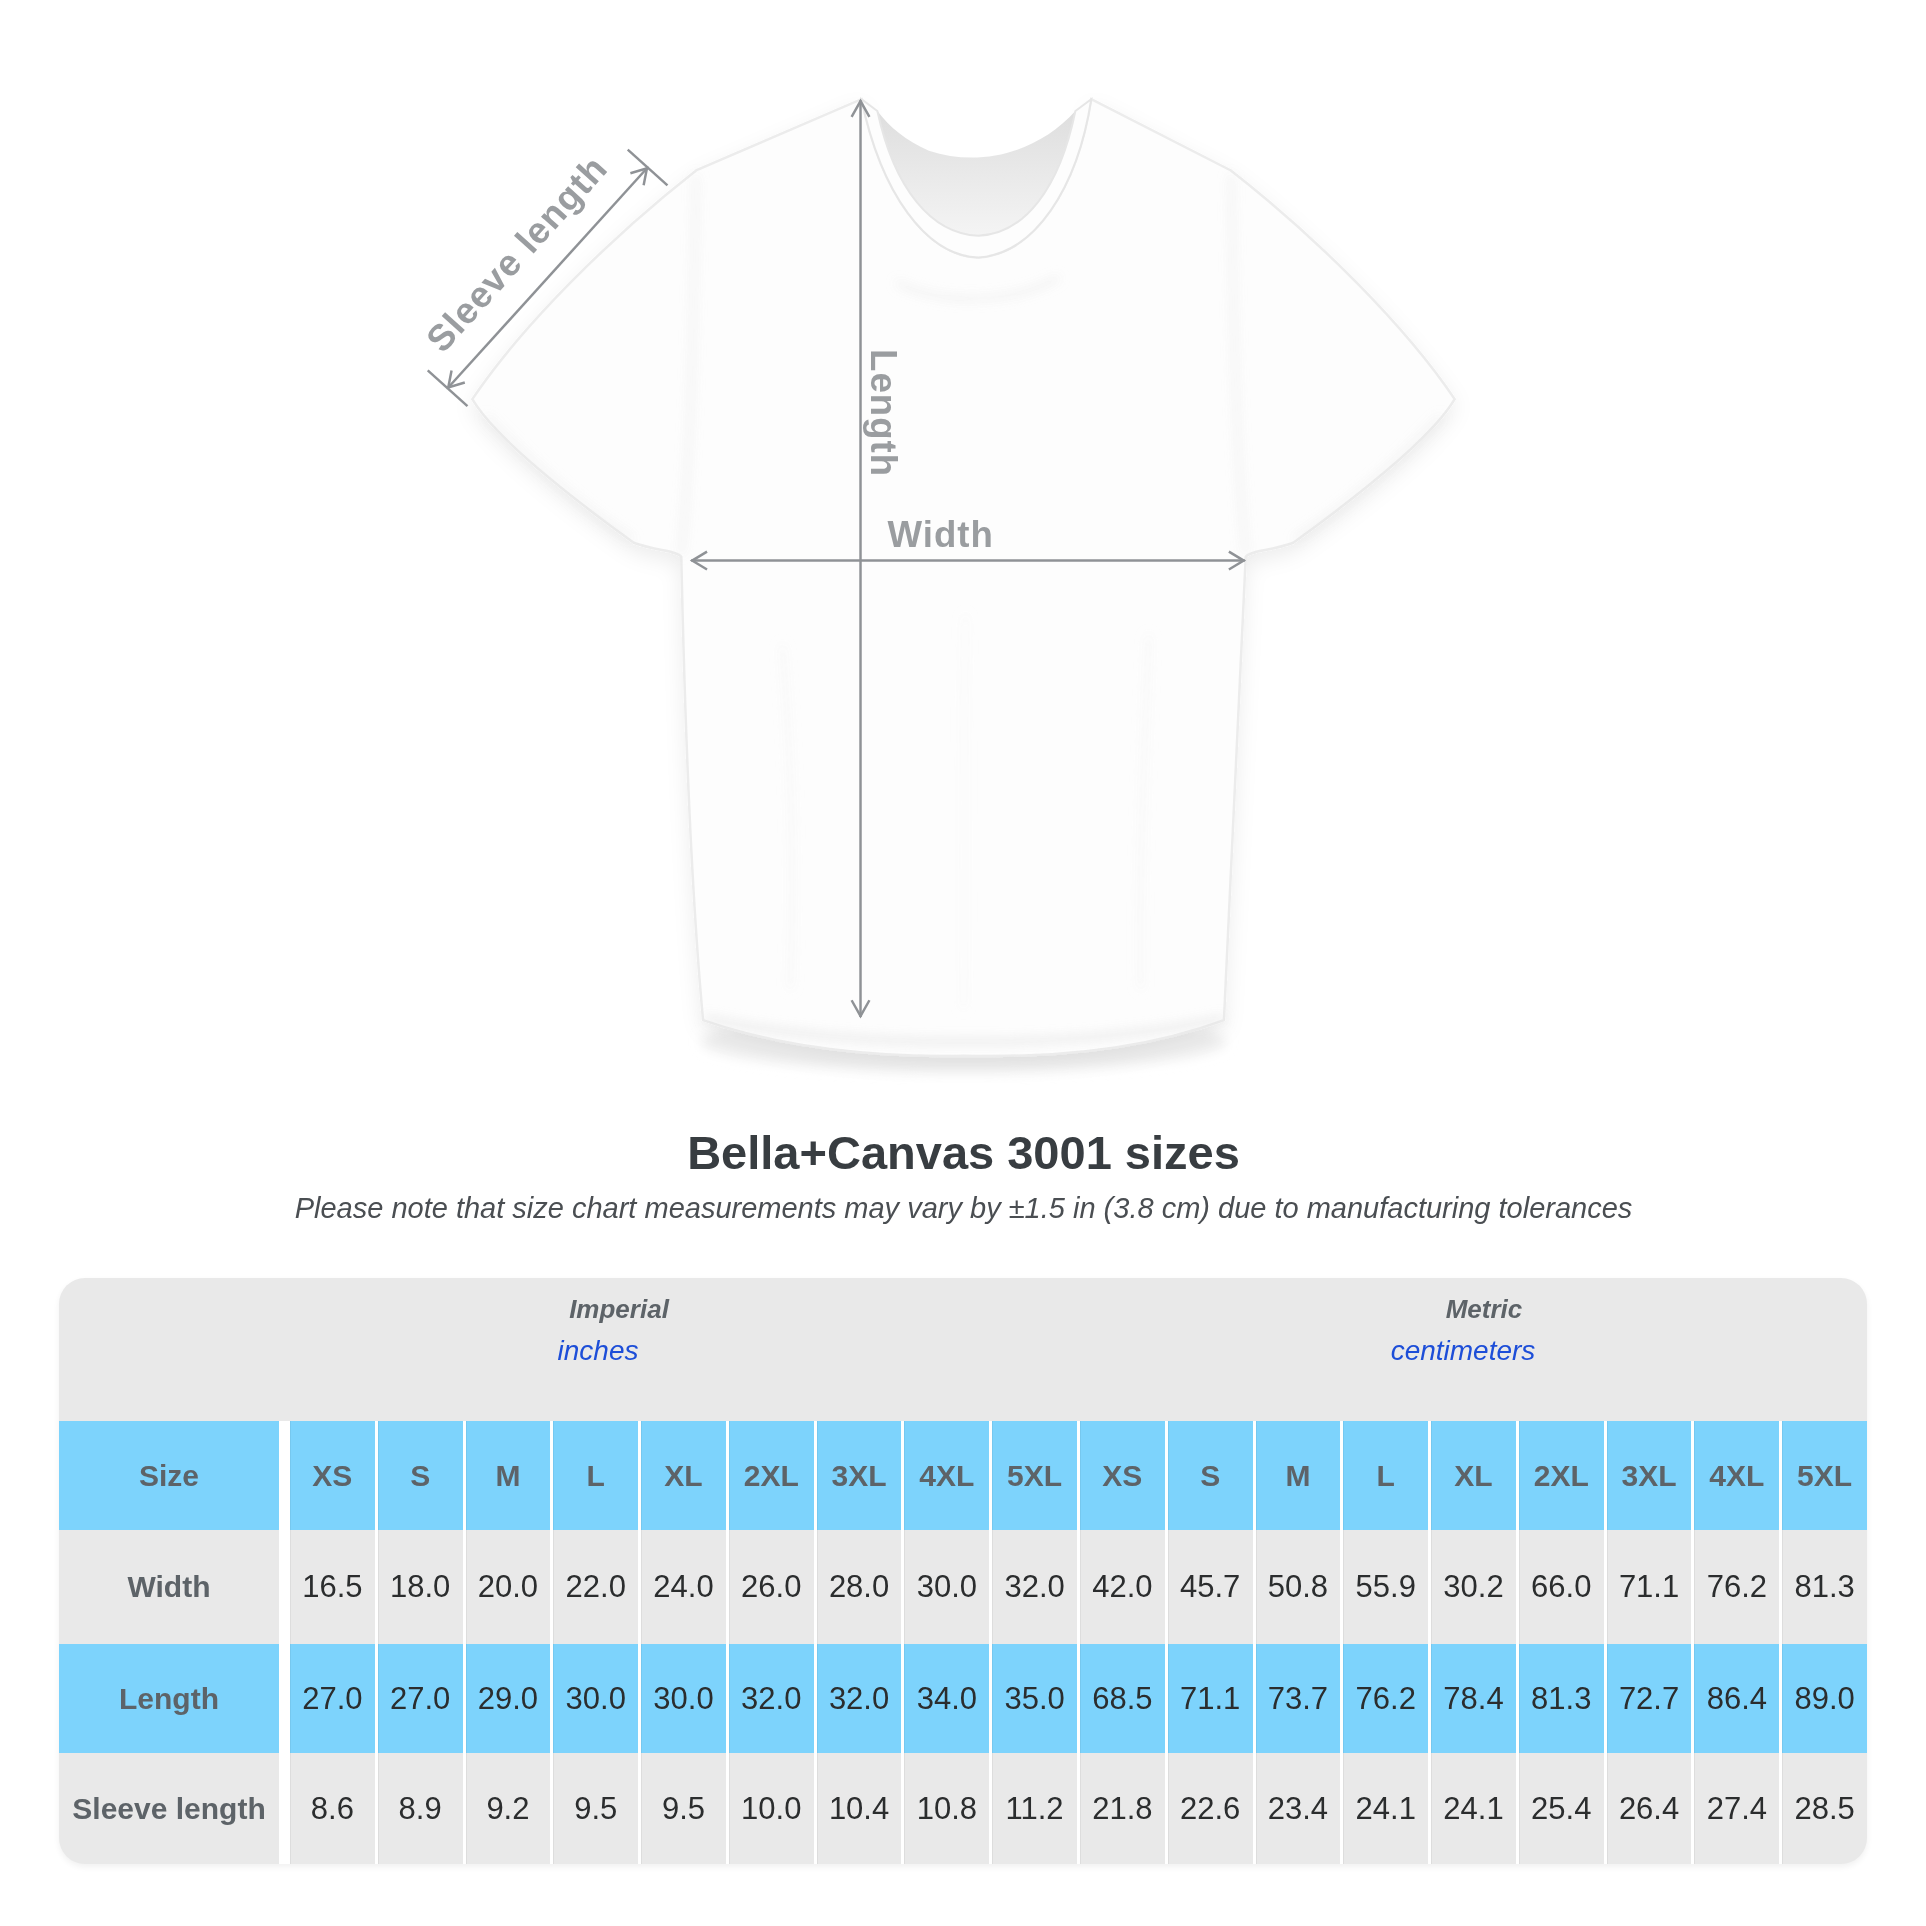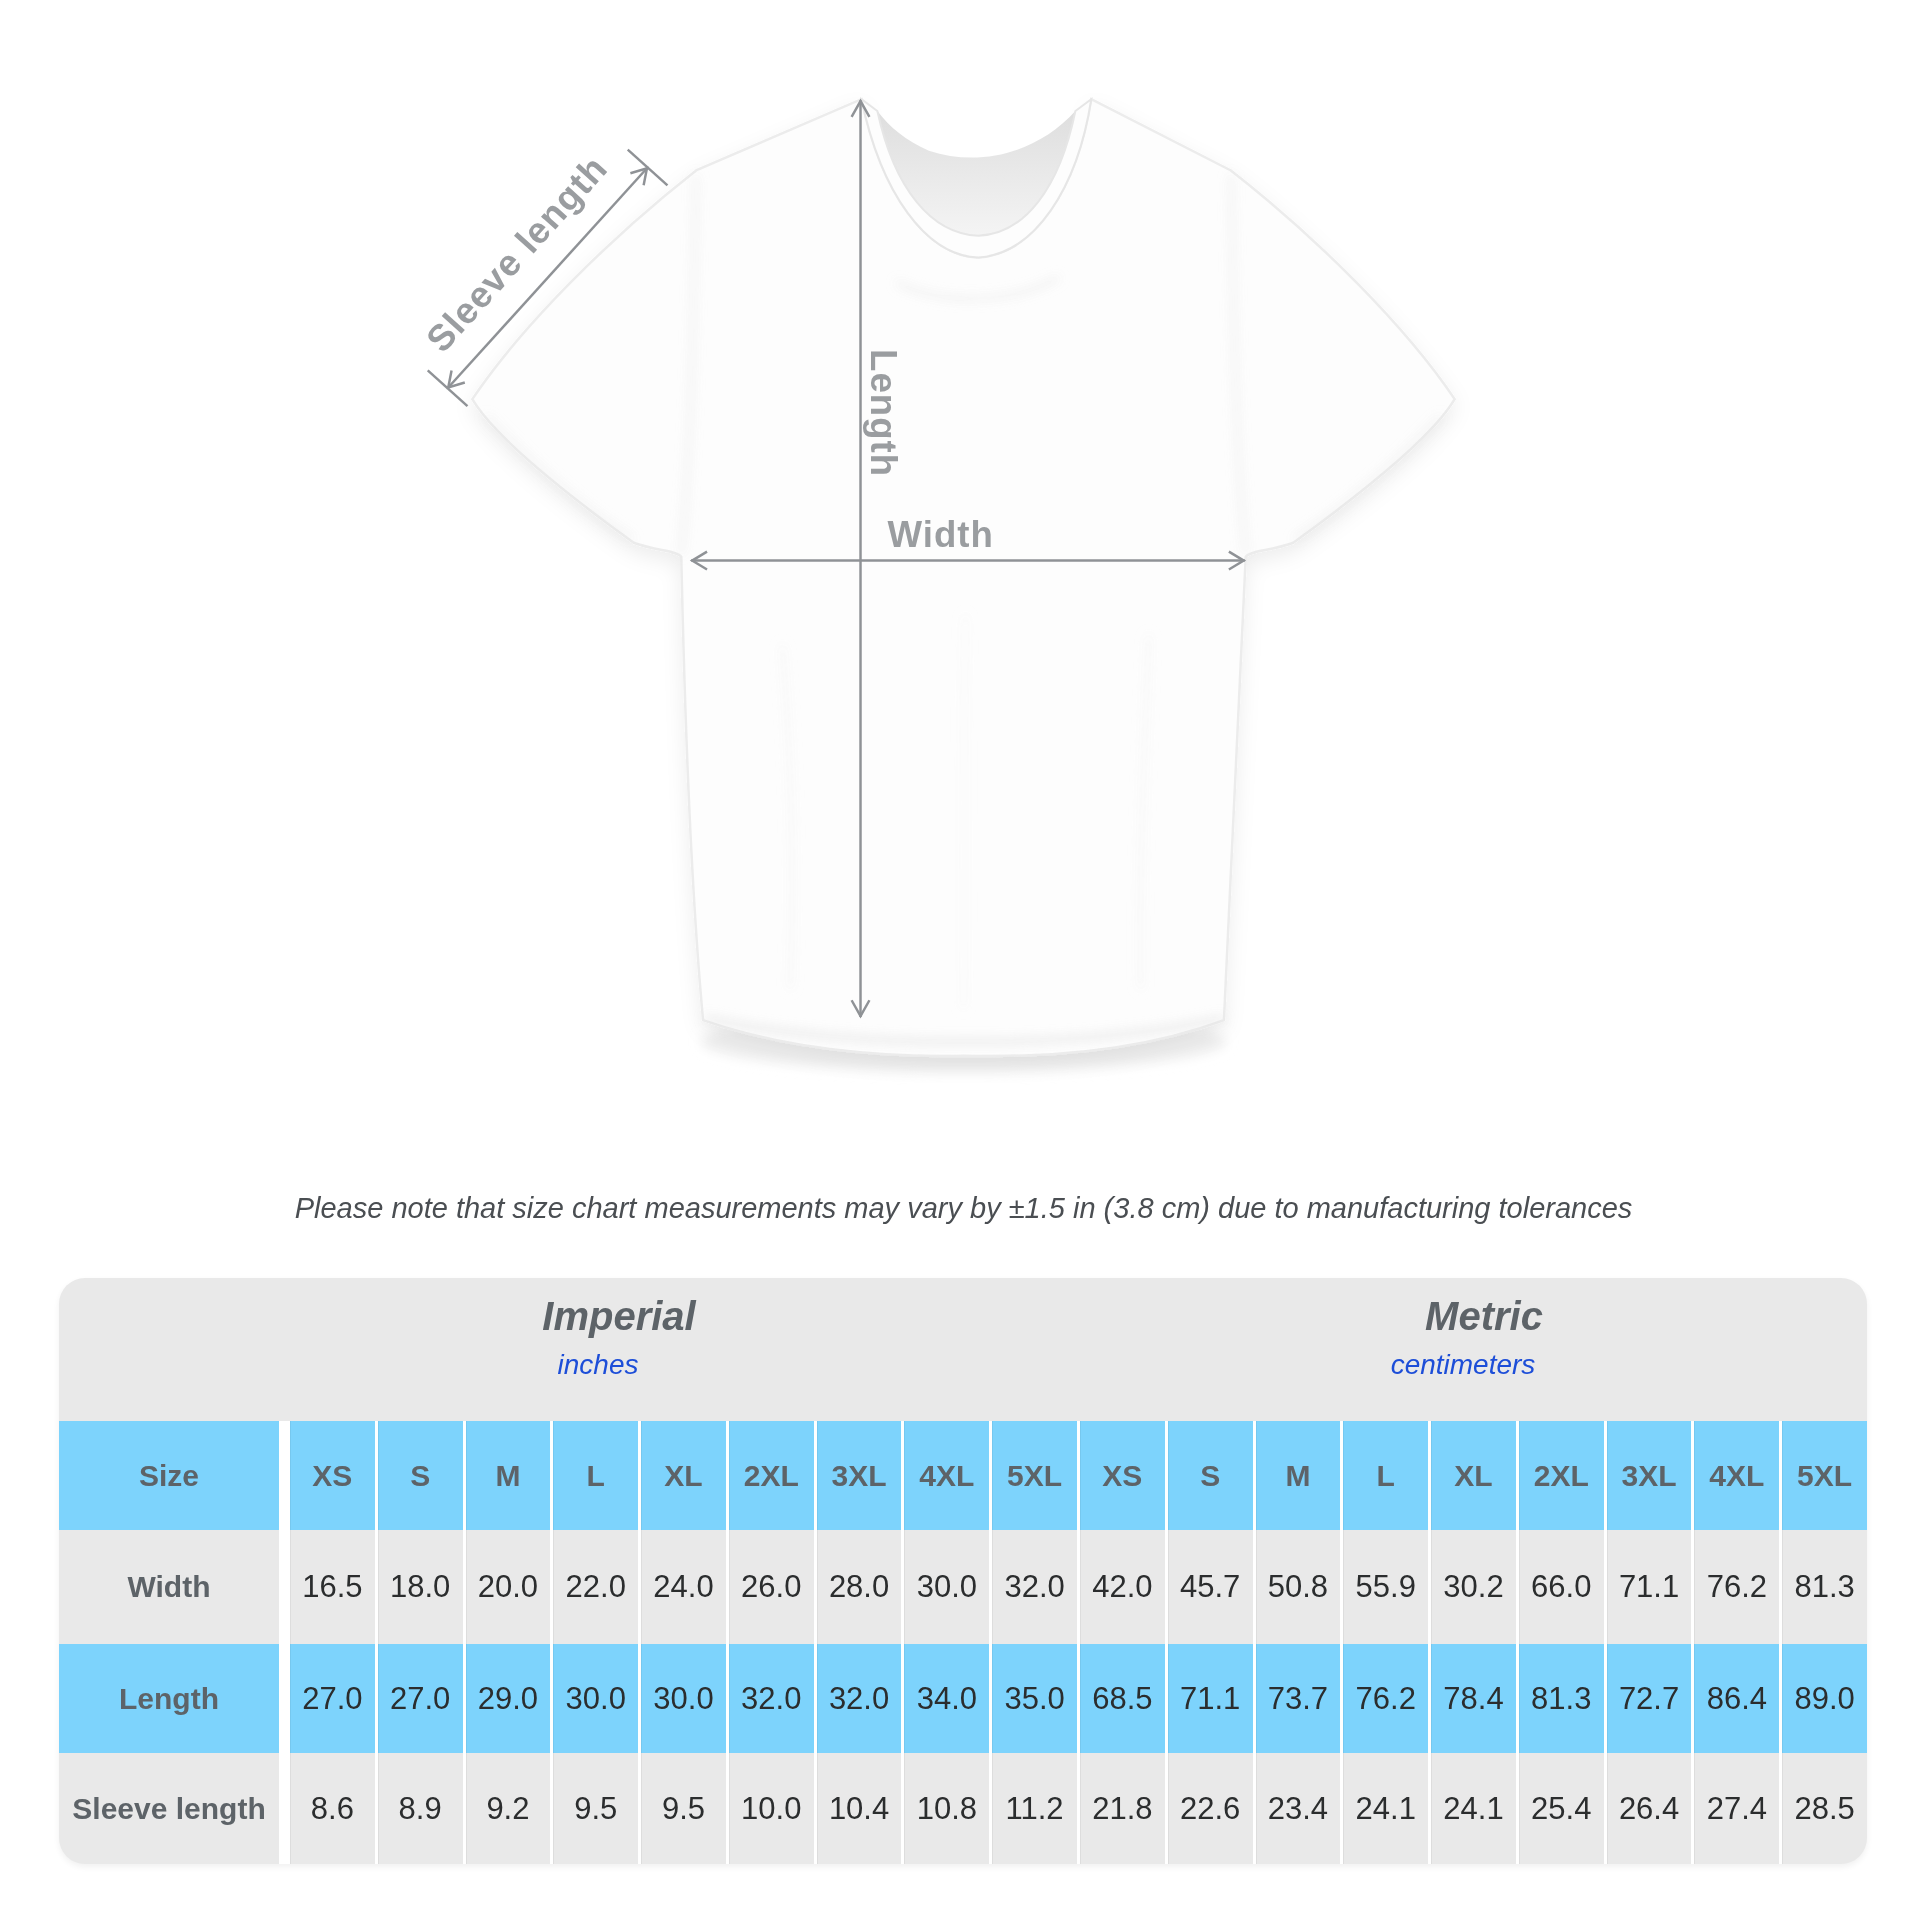--- a/index.html
+++ b/index.html
@@ -23,21 +23,21 @@
   
   .size-table{
     position:absolute;left:59px;top:1278px;width:1808px;height:586px;
     background:#e9e9e9;border-radius:26px;overflow:hidden;
     box-shadow:0 3px 6px rgba(0,0,0,0.06);
   }
   .unit-row{position:relative;height:143px;}
   .unit-group{position:absolute;top:16px;transform:translateX(-50%);text-align:center;}
   .unit-group.imperial{left:539px;}
   .unit-group.metric{left:1404px;}
-  .unit-name{font-size:40px;font-weight:bold;font-style:italic;color:#5d6368;margin-left:42px;}
+  .unit-name{font-size:26px;font-weight:bold;font-style:italic;color:#5d6368;margin-left:42px;}
   .unit-sub{font-size:28px;font-style:italic;color:#1d4ed8;margin-top:10px;}
   .trow{display:grid;grid-template-columns:228px repeat(18,1fr);}
   .trow.white{background:#7dd3fc;}
   .row-sizes{height:109px;}
   #data-rows .trow:nth-child(1){height:114px;}
   #data-rows .trow:nth-child(2){height:109px;}
   #data-rows .trow:nth-child(3){height:112px;}
   .cell{
     display:flex;align-items:center;justify-content:center;
     font-size:31px;color:#2b2d2e;
@@ -135,20 +135,21 @@
         <line class="annot-line" x1="0" y1="-27" x2="0" y2="27"></line>
       </g>
       <g transform="translate(654,169) rotate(-48)">
         <path class="annot-line" d="M -16,-9 L -1,0 L -16,9"></path>
         <line class="annot-line" x1="0" y1="-27" x2="0" y2="27"></line>
       </g>
     </g>
     <text class="annot-text" transform="translate(524,258) rotate(-48)" text-anchor="middle" dominant-baseline="middle">Sleeve length</text>
   </svg>
 
+  <div class="chart-title">Bella+Canvas 3001 sizes</div>
   <div class="chart-subtitle">Please note that size chart measurements may vary by ±1.5 in (3.8 cm) due to manufacturing tolerances</div>
 
   <div class="size-table">
     <div class="unit-row">
       <div class="unit-group imperial">
         <div class="unit-name">Imperial</div>
         <div class="unit-sub">inches</div>
       </div>
       <div class="unit-group metric">
         <div class="unit-name">Metric</div>

